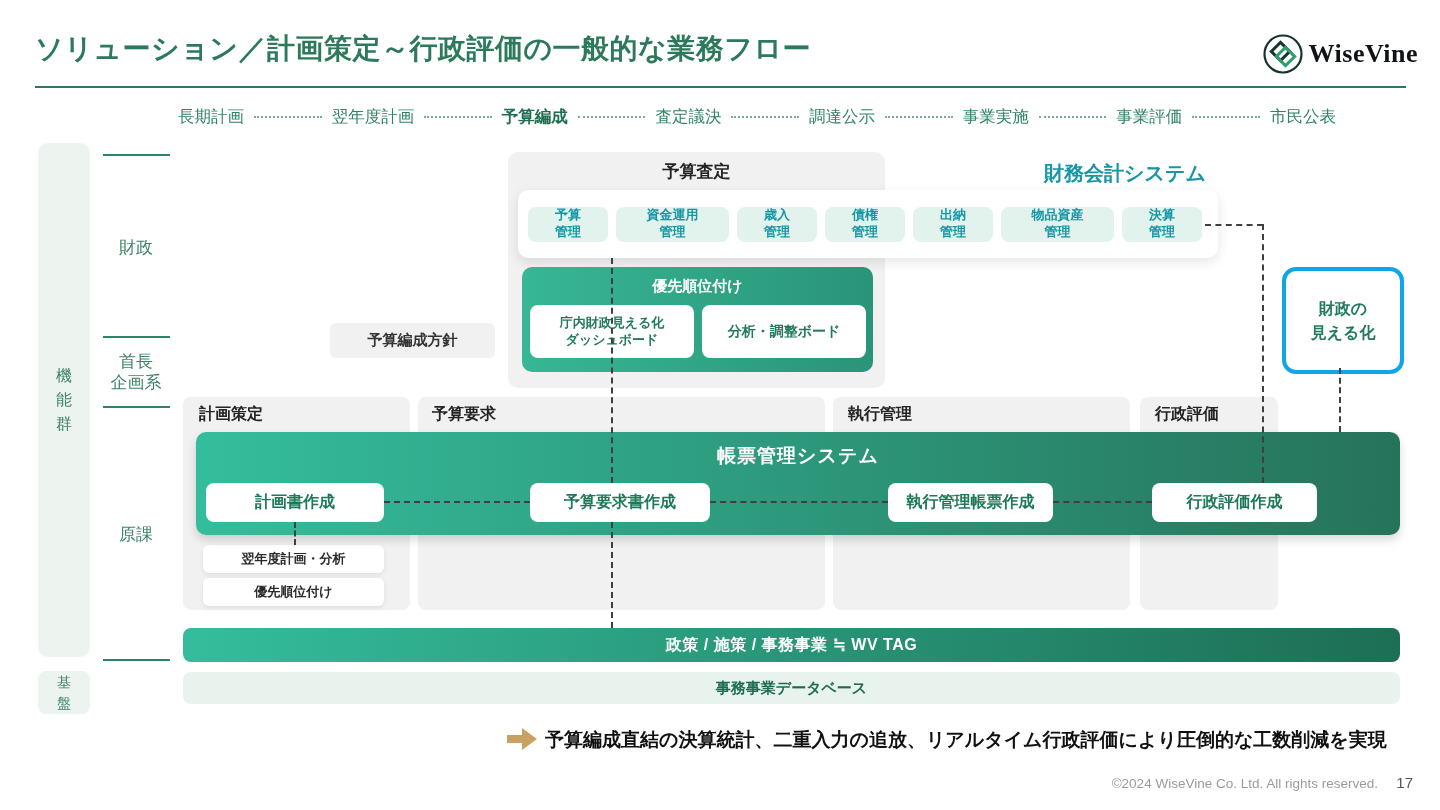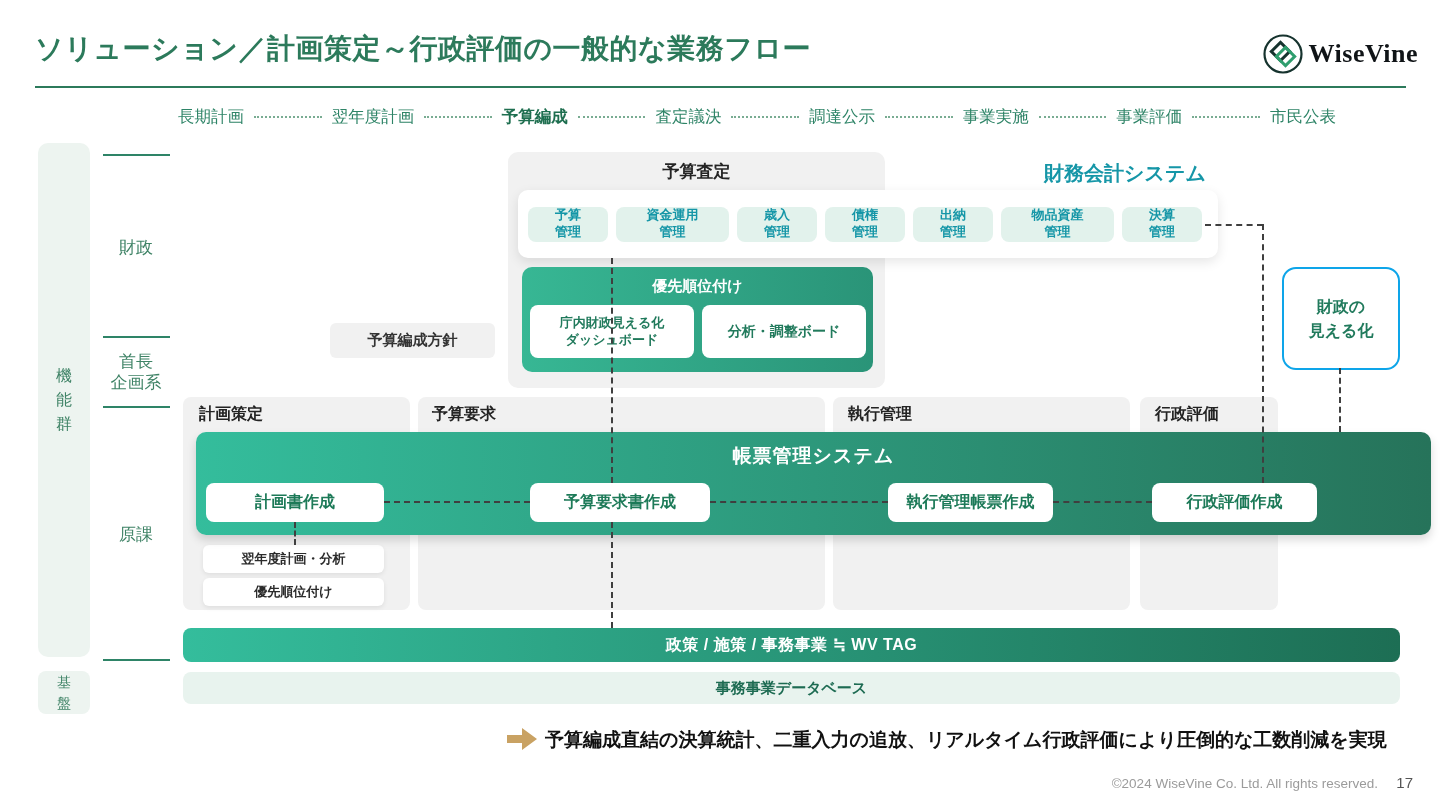--- a/index.html
+++ b/index.html
@@ -35,29 +35,29 @@
   
   .prio{position:absolute;left:522px;top:267px;width:351px;height:105px;border-radius:10px;
         background:linear-gradient(90deg,#37b794,#2a9478);}
   .prio-title{position:absolute;left:0;top:10px;width:100%;text-align:center;font-size:15px;font-weight:700;color:#fff;}
   .prio-item{position:absolute;top:38px;width:164px;height:53px;background:#fff;border-radius:8px;
              display:flex;flex-direction:column;align-items:center;justify-content:center;
              font-size:13px;font-weight:700;color:#217a5c;line-height:1.3;text-align:center;}
   
   .policy{position:absolute;left:330px;top:323px;width:165px;height:35px;background:#f1f1f1;border-radius:6px;
           display:flex;align-items:center;justify-content:center;font-size:15px;font-weight:700;color:#333;}
-  .viz{position:absolute;left:1282px;top:267px;width:114px;height:99px;background:#fff;border:2px solid #0ea5e9;border-radius:14px;
+  .viz{position:absolute;left:1282px;top:267px;width:114px;height:99px;background:#fff;border:4px solid #0ea5e9;border-radius:14px;
        display:flex;flex-direction:column;align-items:center;justify-content:center;
        font-size:16px;font-weight:700;color:#217a5c;line-height:1.45;text-align:center;}
   
   .col{position:absolute;top:397px;height:213px;background:#f1f1f1;border-radius:8px;}
   .col-label{position:absolute;top:404px;font-size:16px;font-weight:700;color:#232323;}
   
   .band{position:absolute;left:196px;top:432px;width:1204px;height:103px;border-radius:10px;z-index:10;
-        background:linear-gradient(90deg,#34bd9c,#26735a);box-shadow:0 5px 10px rgba(0,0,0,.15);padding-left:31px;}
+        background:linear-gradient(90deg,#34bd9c,#26735a);box-shadow:0 5px 10px rgba(0,0,0,.15);}
   .band-title{position:absolute;left:0;top:11px;width:100%;text-align:center;font-size:19px;font-weight:700;color:#fff;letter-spacing:1px;}
   .bbox{position:absolute;top:483px;height:39px;background:#fff;border-radius:8px;z-index:15;
         display:flex;align-items:center;justify-content:center;font-size:16px;font-weight:700;color:#1d7a58;white-space:nowrap;}
   .step{position:absolute;width:181px;height:28px;background:#fff;border-radius:6px;z-index:6;box-shadow:0 2px 5px rgba(0,0,0,.08);
         display:flex;align-items:center;justify-content:center;font-size:13px;font-weight:700;color:#2b2b2b;}
   
   .tagbar{position:absolute;left:183px;top:628px;width:1217px;height:34px;border-radius:8px;
           background:linear-gradient(90deg,#34bd9c,#1d6e54);display:flex;align-items:center;justify-content:center;
           font-size:16px;font-weight:700;color:#fff;letter-spacing:.5px;}
   .dbbar{position:absolute;left:183px;top:672px;width:1217px;height:32px;border-radius:8px;background:#e8f3ee;

